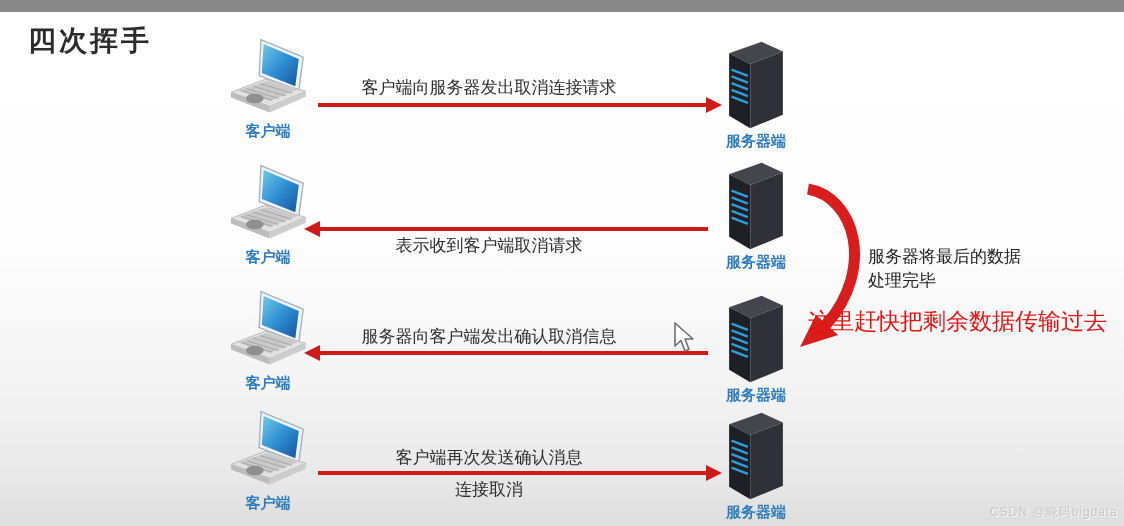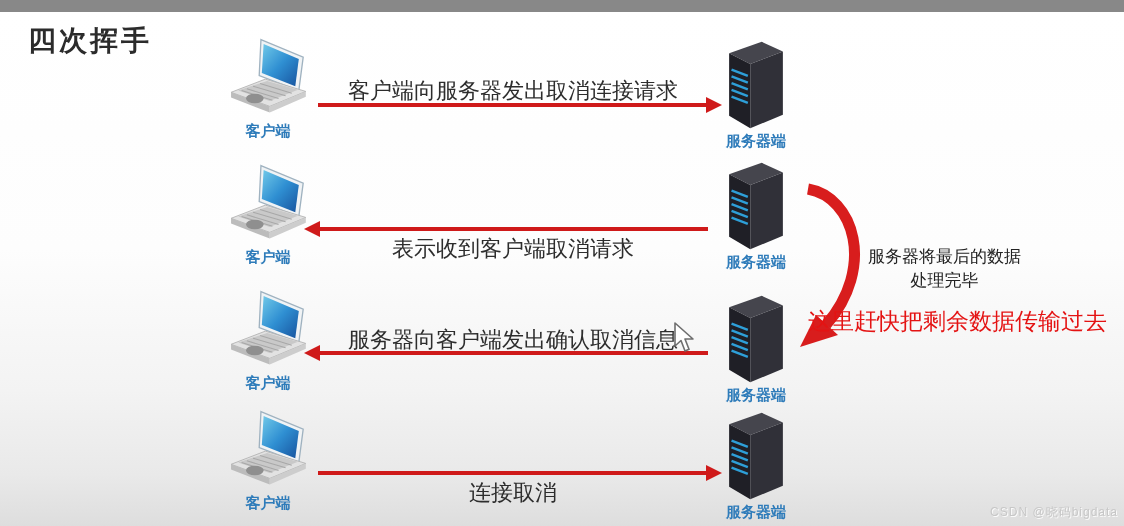--- a/index.html
+++ b/index.html
@@ -26,26 +26,26 @@
   .server { width: 80px; left: 716px; }
   .client svg { width: 96px; height: 88px; display:block; }
   .server svg { width: 80px; height: 96px; display:block; }
 
   .arrow { position: absolute; left: 318px; width: 390px; height: 4px; background: #cf1a1a; }
   .arrow .head { position: absolute; top: -6px; width: 0; height: 0; border-top: 8px solid transparent; border-bottom: 8px solid transparent; }
   .arrow.dir-right .head { right: -14px; border-left: 16px solid #cf1a1a; }
   .arrow.dir-left  .head { left:  -14px; border-right: 16px solid #cf1a1a; }
 
   .step-text {
-    position: absolute; left: 513px; transform: translateX(-50%);
-    white-space: nowrap; font-size: 22px; color: #2d2d2d;
+    position: absolute; left: 489px; transform: translateX(-50%);
+    white-space: nowrap; font-size: 17px; color: #2d2d2d;
   }
   .side-note {
     position: absolute; left: 868px; top: 233px;
-    font-size: 17px; color: #222; line-height: 1.4; white-space: nowrap; text-align: center;
+    font-size: 17px; color: #222; line-height: 1.4; white-space: nowrap;
   }
   .red-note {
     position: absolute; left: 808px; top: 293px; width: 320px;
     font-size: 23px; color: #e41313; line-height: 1.45;
     word-break: break-all;
   }
   .curved-arrow { position: absolute; left: 782px; top: 163px; width: 110px; height: 185px; }
   .cursor { position: absolute; left: 672px; top: 310px; width: 24px; height: 32px; }
 
   .watermark {
@@ -177,20 +177,21 @@
       <polygon points="8,64 52,80 93,63 47,49" fill="#e2e2e2" stroke="#b3b3b3" stroke-width="1"></polygon>
       <polygon points="16,62 52,74 84,61 49,51" fill="#c9c9c9"></polygon>
       <path d="M20,62 L55,73 M26,60 L62,71 M33,57 L70,68 M41,54 L77,65" stroke="#a8a8a8" stroke-width="1.2" fill="none"></path>
       <polygon points="8,64 52,80 52,87 8,70" fill="#bcbcbc"></polygon>
       <polygon points="52,80 93,63 93,69 52,87" fill="#cdcdcd"></polygon>
       <ellipse cx="35" cy="71" rx="10" ry="5.5" fill="#8f8f8f"></ellipse>
     </svg>
     <span class="label">客户端</span>
   </div>
 
+  <div class="step-text" style="top:434px">客户端再次发送确认消息</div>
   <div class="step-text" style="top:466px">连接取消</div>
 
   <div class="arrow dir-right" style="top:459px">
     <span class="head"></span>
   </div>
 
   <div class="node server" style="top:397px">
     <svg viewBox="0 0 80 100">
       <polygon points="12,16 46,4 68,14 34,27" fill="#45454d"></polygon>
       <polygon points="12,16 34,27 34,94 12,81" fill="#1f1f26"></polygon>

